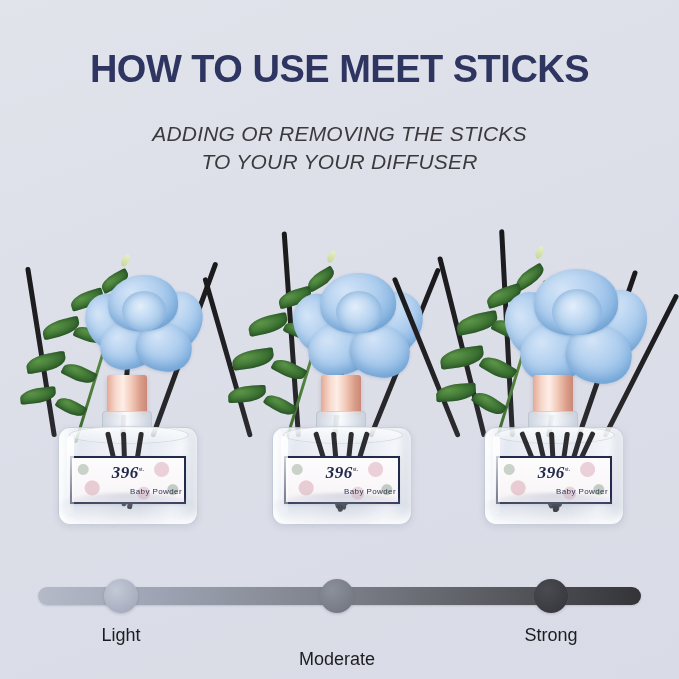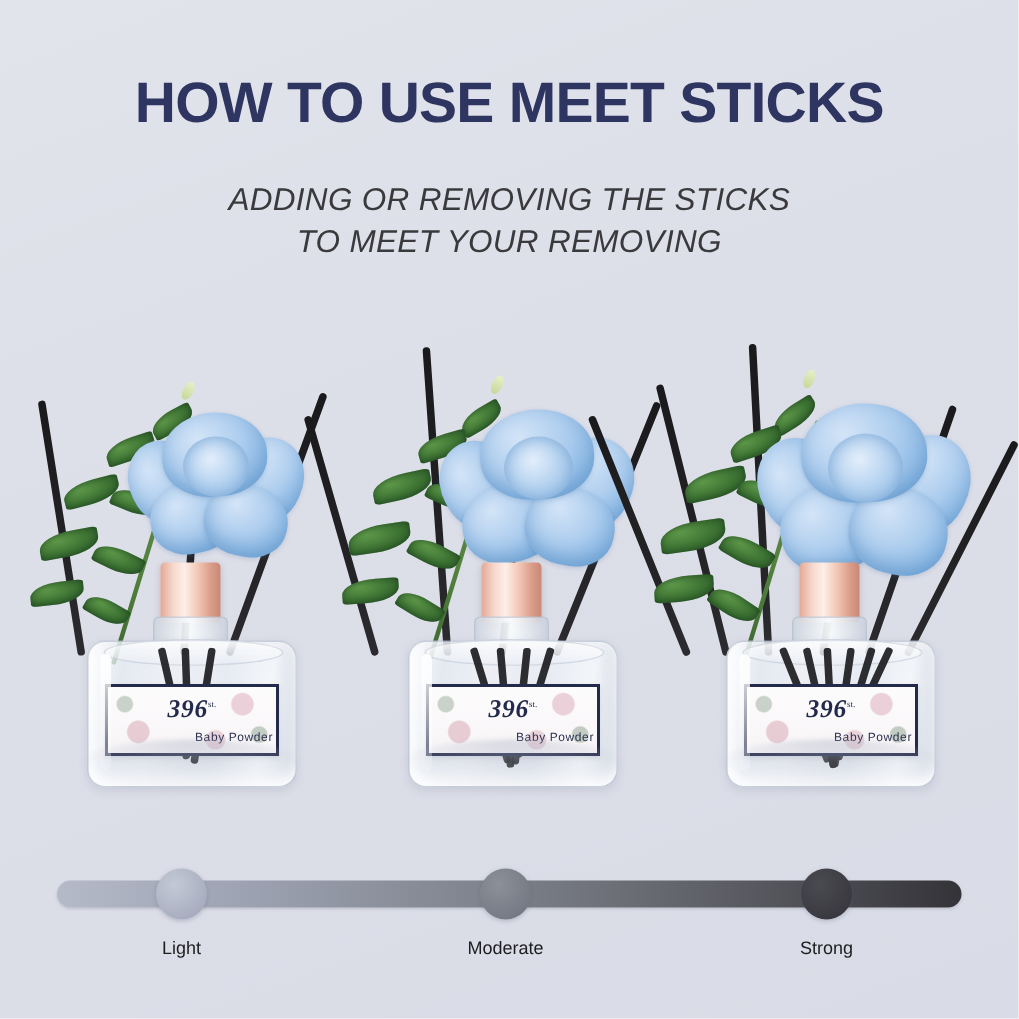--- a/index.html
+++ b/index.html
@@ -153,36 +153,36 @@
   .knob{
     position:absolute;top:4px;width:34px;height:34px;border-radius:50%;
     box-shadow:0 1px 3px rgba(90,98,118,.30);
   }
   .knob.k1{left:104px;background:radial-gradient(circle at 36% 32%,#c4c9d6,#a9afc0 70%,#9ba1b3 100%);}
   .knob.k2{left:320px;background:radial-gradient(circle at 36% 32%,#8c9099,#777b85 70%,#6b6f79 100%);}
   .knob.k3{left:534px;background:radial-gradient(circle at 36% 32%,#4a4a51,#3a3a40 70%,#2f2f35 100%);}
 
   .tick-label{
     position:absolute;top:50px;width:140px;text-align:center;
-    font-size:12px;color:#1d1d20;
+    font-size:18px;color:#1d1d20;
   }
   .tick-label.t1{left:51px;}
-  .tick-label.t2{left:267px;}
+  .tick-label.t2{left:267px;margin-top:24px;}
   .tick-label.t3{left:481px;}
 </style>
 </head>
 <body>
 
 <div class="stage">
 
   <div class="title">HOW TO USE MEET STICKS</div>
 
   <div class="subtitle">
     <span>ADDING OR REMOVING THE STICKS</span>
-    <span>TO MEET YOUR REMOVING</span>
+    <span>TO YOUR YOUR DIFFUSER</span>
   </div>
 
   <div class="products">
 
     <div class="product p1">
 
       <div class="reeds">
         <div class="reed" style="left:30px;height:172px;transform:rotate(-9deg);"></div>
         <div class="reed" style="left:98px;height:150px;transform:rotate(4deg);"></div>
         <div class="reed" style="left:128px;height:186px;transform:rotate(20deg);"></div>

